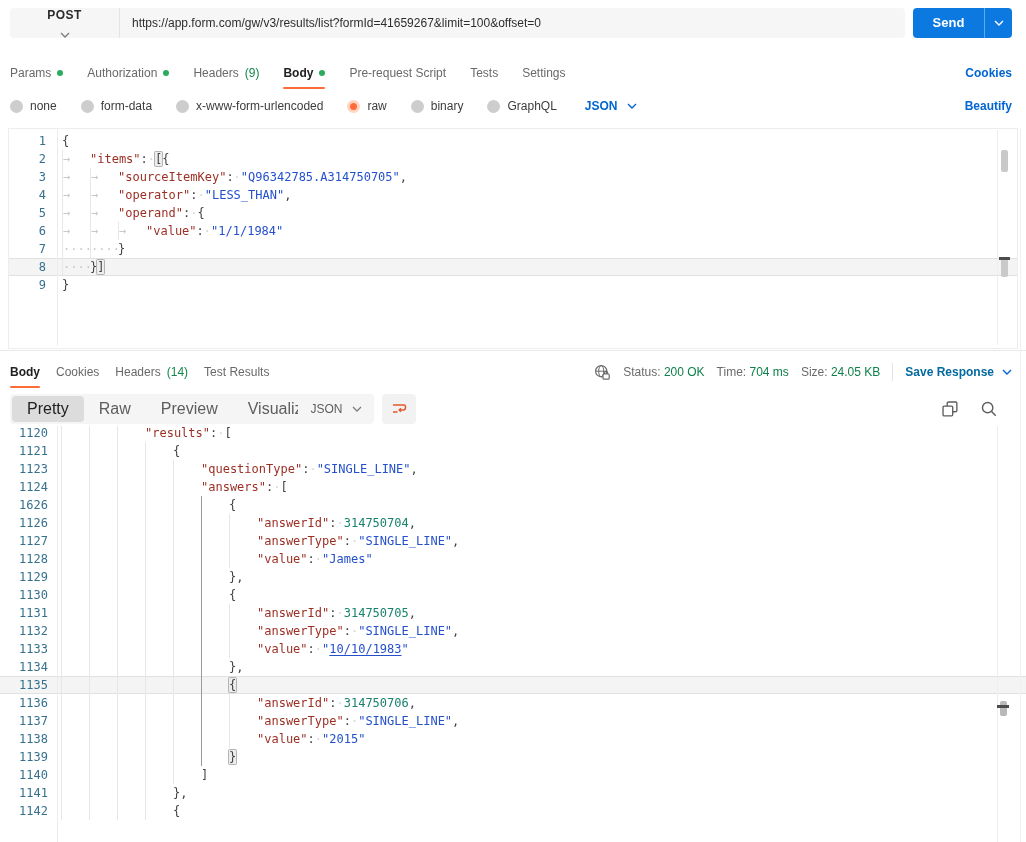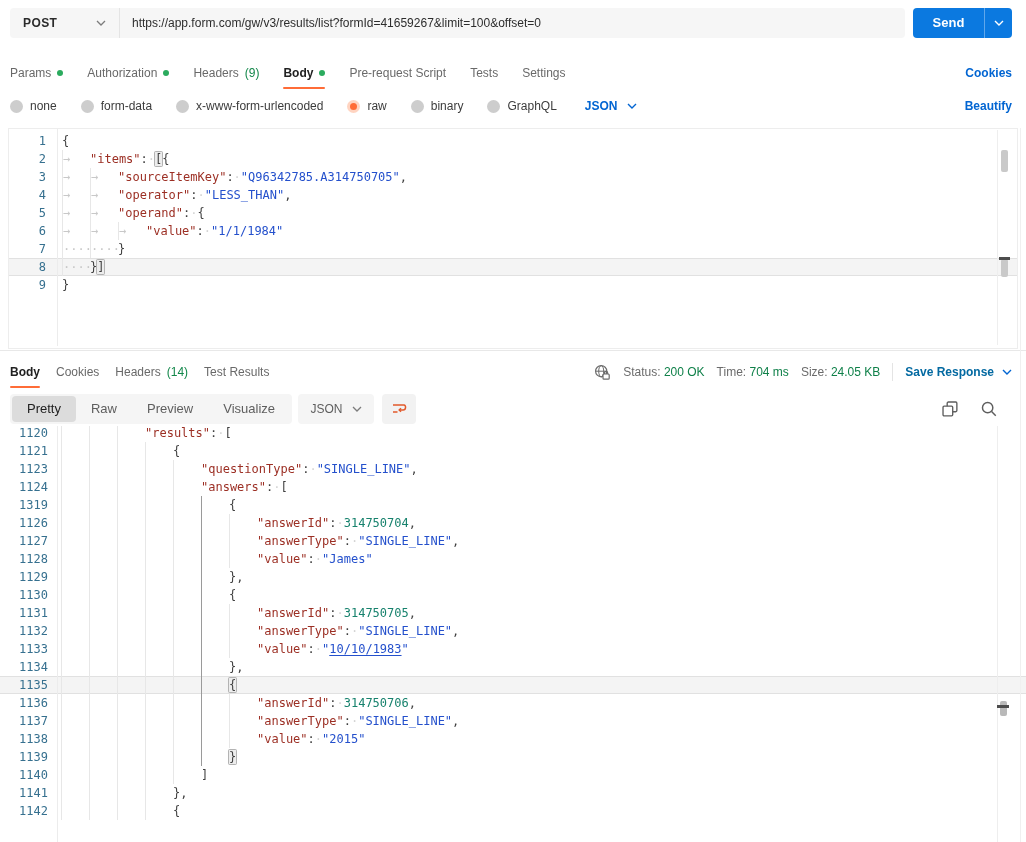--- a/index.html
+++ b/index.html
@@ -3,21 +3,21 @@
 <meta charset="utf-8">
 <style>
   html,body{margin:0;padding:0;background:#fff;}
   .page{position:relative;width:1026px;height:842px;background:#fff;overflow:hidden;
         font-family:"Liberation Sans",sans-serif;color:#212121;}
 
   
   .url-bar{position:absolute;left:10px;top:8px;width:895px;height:30px;background:#f6f6f6;
            border-radius:4px;display:flex;align-items:center;}
   .method{width:110px;height:100%;display:flex;align-items:center;justify-content:space-between;
-          padding:0 13px;box-sizing:border-box;border-right:1px solid #e4e4e4;cursor:pointer;}
+          padding:0 13px;box-sizing:border-box;border-right:1px solid #e4e4e4;cursor:pointer;flex-direction:column;}
   .method-label{font-size:12px;font-weight:700;letter-spacing:.4px;color:#2b2b2b;}
   .chev{color:#7c7c7c;display:inline-flex;}
   .url-text{padding-left:12px;font-size:12px;color:#2d2d2d;white-space:nowrap;overflow:hidden;}
   .send-btn{position:absolute;left:913px;top:8px;width:99px;height:30px;background:#0b79e0;
             border-radius:4px;display:flex;color:#fff;cursor:pointer;}
   .send-label{flex:1;text-align:center;line-height:30px;font-size:13px;font-weight:700;}
   .send-caret{width:27px;display:flex;align-items:center;justify-content:center;
               border-left:1px solid rgba(255,255,255,.35);color:#fff;}
 
   
@@ -77,21 +77,21 @@
   .resp-tabs{position:absolute;left:10px;top:356px;height:32px;display:flex;gap:16px;align-items:center;}
   .resp-meta{position:absolute;right:14px;top:356px;height:32px;display:flex;align-items:center;gap:12px;
              font-size:12px;color:#6b6b6b;white-space:nowrap;}
   .meta-val{color:#0f8049;}
   .meta-sep{width:1px;height:18px;background:#e4e4e4;}
   .save-dd{display:flex;align-items:center;gap:8px;color:#0369a1;font-weight:600;cursor:pointer;}
 
   
   .views{position:absolute;left:10px;top:394px;height:30px;background:#f5f5f5;border-radius:4px;
          display:flex;align-items:center;padding:0 2px;box-sizing:border-box;}
-  .view{padding:0 15px;height:26px;line-height:26px;font-size:13px;color:#5e5e5e;border-radius:4px;cursor:pointer;}
+  .view{padding:0 15px;height:26px;line-height:26px;font-size:16px;color:#5e5e5e;border-radius:4px;cursor:pointer;}
   .view.active{background:#dcdcdc;color:#212121;}
   .json-box{position:absolute;left:298px;top:394px;width:76px;height:30px;background:#f5f5f5;border-radius:4px;
             display:flex;align-items:center;justify-content:center;gap:9px;font-size:12px;color:#5e5e5e;cursor:pointer;}
   .wrap-box{position:absolute;left:382px;top:394px;width:34px;height:30px;background:#f2f2f2;border-radius:4px;
             display:flex;align-items:center;justify-content:center;cursor:pointer;}
   .tool-icon{position:absolute;top:400px;color:#5e5e5e;cursor:pointer;display:inline-flex;}
 
   
   .resp-code{position:absolute;left:0;top:426px;width:1026px;height:416px;overflow:hidden;}
   .resp-code .lines{margin-top:-2px;}
@@ -294,21 +294,21 @@
       <path d="M10.3 10.3 14 14"></path>
     </svg>
   </span>
 
   <div class="resp-code">
     <div class="lines">
         <div class="cl"><span class="ln">1120</span><span class="lc"><span class="iu"></span><span class="iu"></span><span class="iu"></span><span class="tk-k">"results"</span><span class="tk-p">:</span><span class="tk-w">·</span><span class="tk-p">[</span></span></div>
         <div class="cl"><span class="ln">1121</span><span class="lc"><span class="iu"></span><span class="iu"></span><span class="iu"></span><span class="iu"></span><span class="tk-p">{</span></span></div>
         <div class="cl"><span class="ln">1123</span><span class="lc"><span class="iu"></span><span class="iu"></span><span class="iu"></span><span class="iu"></span><span class="iu"></span><span class="tk-k">"questionType"</span><span class="tk-p">:</span><span class="tk-w">·</span><span class="tk-s">"SINGLE_LINE"</span><span class="tk-p">,</span></span></div>
         <div class="cl"><span class="ln">1124</span><span class="lc"><span class="iu"></span><span class="iu"></span><span class="iu"></span><span class="iu"></span><span class="iu"></span><span class="tk-k">"answers"</span><span class="tk-p">:</span><span class="tk-w">·</span><span class="tk-p">[</span></span></div>
-        <div class="cl"><span class="ln">1319</span><span class="lc"><span class="iu"></span><span class="iu"></span><span class="iu"></span><span class="iu"></span><span class="iu"></span><span class="iu dk"></span><span class="tk-p">{</span></span></div>
+        <div class="cl"><span class="ln">1626</span><span class="lc"><span class="iu"></span><span class="iu"></span><span class="iu"></span><span class="iu"></span><span class="iu"></span><span class="iu dk"></span><span class="tk-p">{</span></span></div>
         <div class="cl"><span class="ln">1126</span><span class="lc"><span class="iu"></span><span class="iu"></span><span class="iu"></span><span class="iu"></span><span class="iu"></span><span class="iu dk"></span><span class="iu"></span><span class="tk-k">"answerId"</span><span class="tk-p">:</span><span class="tk-w">·</span><span class="tk-n">314750704</span><span class="tk-p">,</span></span></div>
         <div class="cl"><span class="ln">1127</span><span class="lc"><span class="iu"></span><span class="iu"></span><span class="iu"></span><span class="iu"></span><span class="iu"></span><span class="iu dk"></span><span class="iu"></span><span class="tk-k">"answerType"</span><span class="tk-p">:</span><span class="tk-w">·</span><span class="tk-s">"SINGLE_LINE"</span><span class="tk-p">,</span></span></div>
         <div class="cl"><span class="ln">1128</span><span class="lc"><span class="iu"></span><span class="iu"></span><span class="iu"></span><span class="iu"></span><span class="iu"></span><span class="iu dk"></span><span class="iu"></span><span class="tk-k">"value"</span><span class="tk-p">:</span><span class="tk-w">·</span><span class="tk-s">"James"</span></span></div>
         <div class="cl"><span class="ln">1129</span><span class="lc"><span class="iu"></span><span class="iu"></span><span class="iu"></span><span class="iu"></span><span class="iu"></span><span class="iu dk"></span><span class="tk-p">},</span></span></div>
         <div class="cl"><span class="ln">1130</span><span class="lc"><span class="iu"></span><span class="iu"></span><span class="iu"></span><span class="iu"></span><span class="iu"></span><span class="iu dk"></span><span class="tk-p">{</span></span></div>
         <div class="cl"><span class="ln">1131</span><span class="lc"><span class="iu"></span><span class="iu"></span><span class="iu"></span><span class="iu"></span><span class="iu"></span><span class="iu dk"></span><span class="iu"></span><span class="tk-k">"answerId"</span><span class="tk-p">:</span><span class="tk-w">·</span><span class="tk-n">314750705</span><span class="tk-p">,</span></span></div>
         <div class="cl"><span class="ln">1132</span><span class="lc"><span class="iu"></span><span class="iu"></span><span class="iu"></span><span class="iu"></span><span class="iu"></span><span class="iu dk"></span><span class="iu"></span><span class="tk-k">"answerType"</span><span class="tk-p">:</span><span class="tk-w">·</span><span class="tk-s">"SINGLE_LINE"</span><span class="tk-p">,</span></span></div>
         <div class="cl"><span class="ln">1133</span><span class="lc"><span class="iu"></span><span class="iu"></span><span class="iu"></span><span class="iu"></span><span class="iu"></span><span class="iu dk"></span><span class="iu"></span><span class="tk-k">"value"</span><span class="tk-p">:</span><span class="tk-w">·</span><span class="tk-s">"</span><span class="tk-su">10/10/1983</span><span class="tk-s">"</span></span></div>
         <div class="cl"><span class="ln">1134</span><span class="lc"><span class="iu"></span><span class="iu"></span><span class="iu"></span><span class="iu"></span><span class="iu"></span><span class="iu dk"></span><span class="tk-p">},</span></span></div>
         <div class="cl active"><span class="ln">1135</span><span class="lc"><span class="iu"></span><span class="iu"></span><span class="iu"></span><span class="iu"></span><span class="iu"></span><span class="iu dk"></span><span class="tk-b">{</span></span></div>

